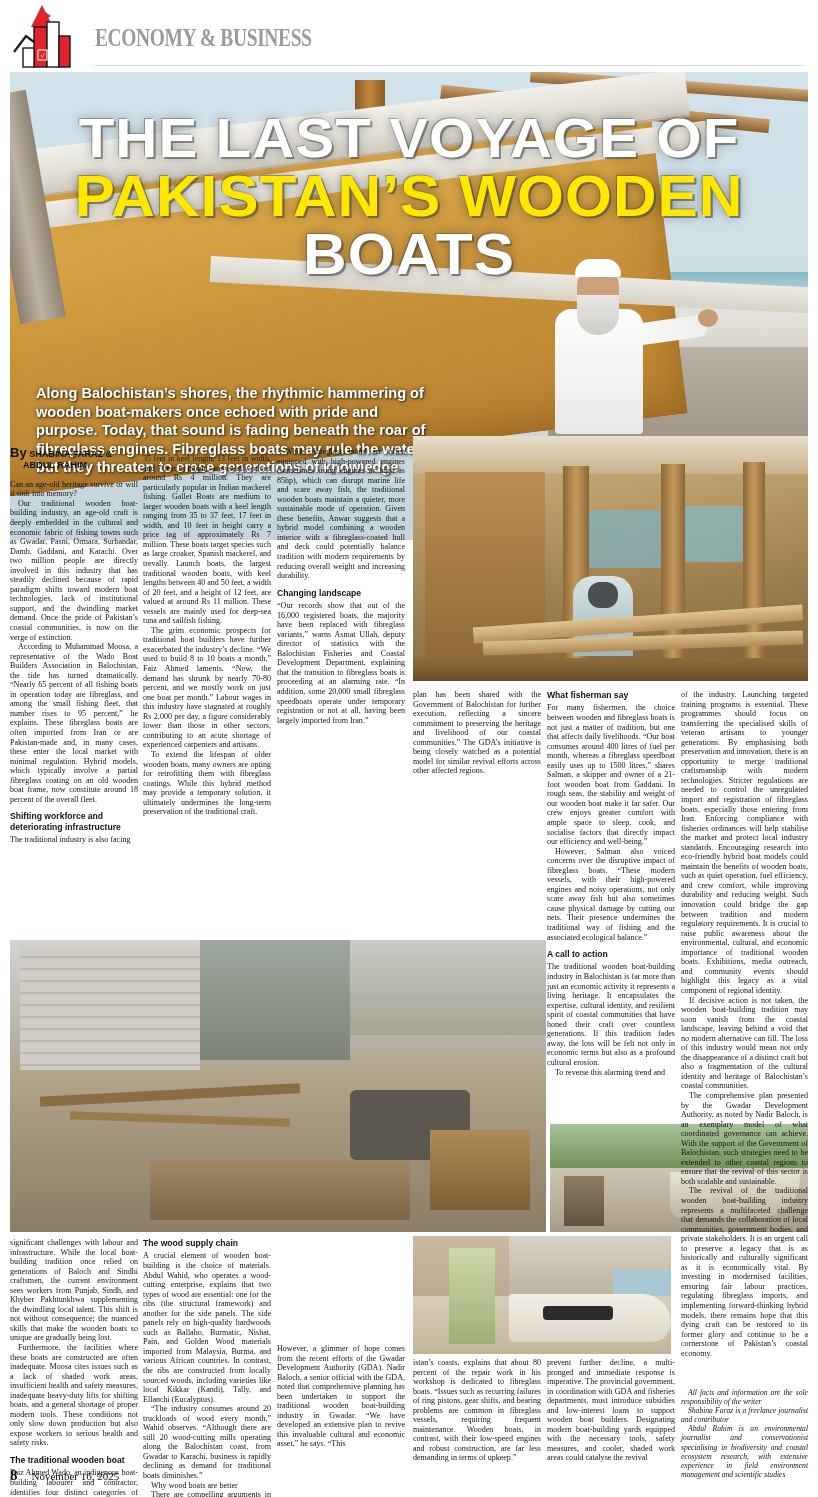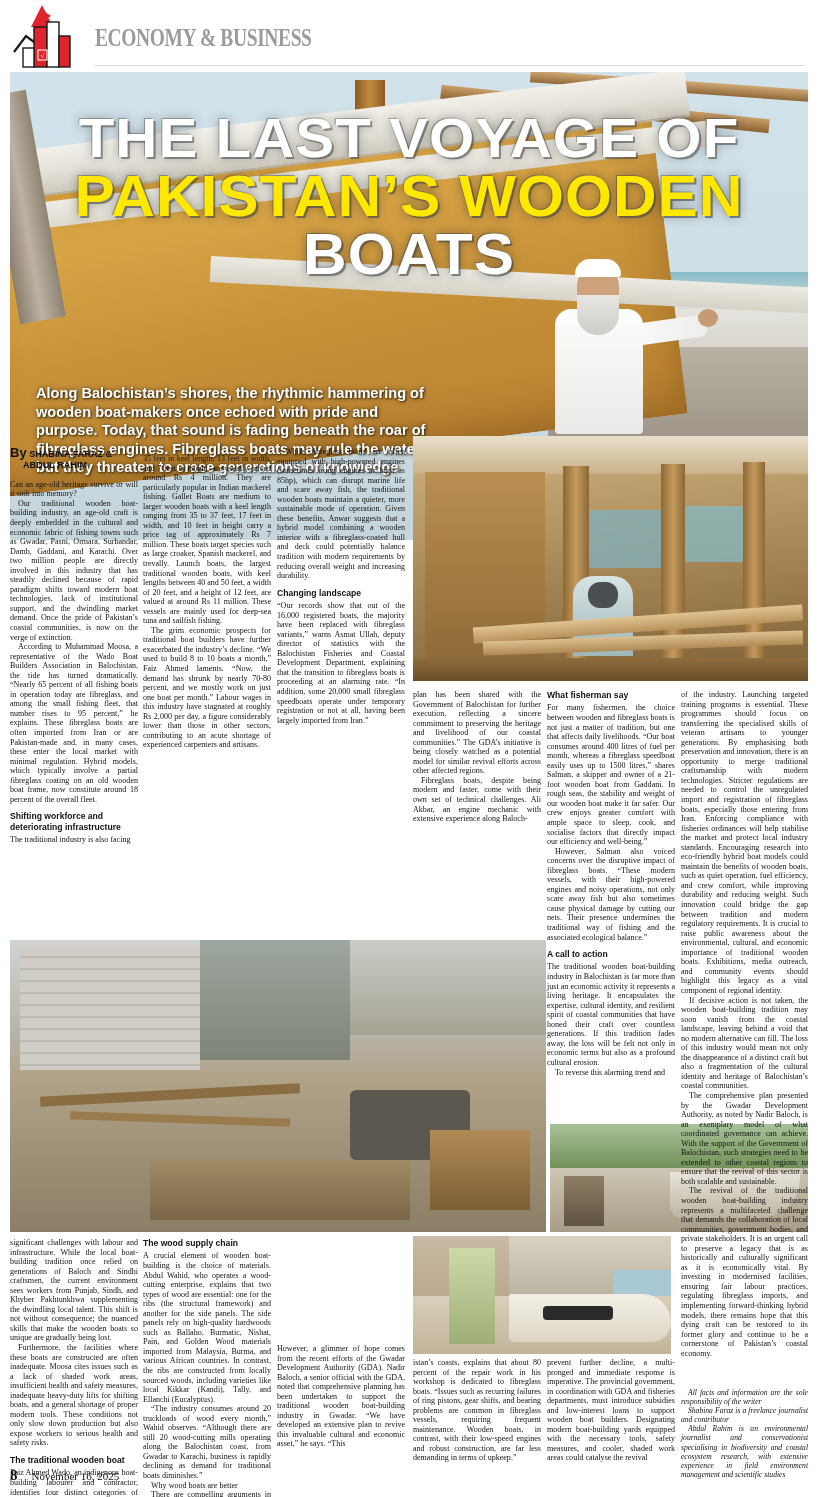--- a/index.html
+++ b/index.html
@@ -344,31 +344,31 @@
   <p class="noind">Can an age-old heritage survive or will it sink into memory?</p>
   <p>Our traditional wooden boat-building industry, an age-old craft is deeply embedded in the cultural and economic fabric of fishing towns such as Gwadar, Pasni, Ormara, Surbandar, Damb, Gaddani, and Karachi. Over two million people are directly involved in this industry that has steadily declined because of rapid paradigm shifts toward modern boat technologies, lack of institutional support, and the dwindling market demand. Once the pride of Pakistan’s coastal communities, is now on the verge of extinction.</p>
   <p>According to Muhammad Moosa, a representative of the Wado Boat Builders Association in Balochistan, the tide has turned dramatically. “Nearly 65 percent of all fishing boats in operation today are fibreglass, and among the small fishing fleet, that number rises to 95 percent,” he explains. These fibreglass boats are often imported from Iran or are Pakistan-made and, in many cases, these enter the local market with minimal regulation. Hybrid models, which typically involve a partial fibreglass coating on an old wooden boat frame, now constitute around 18 percent of the overall fleet.</p>
   <h3>Shifting workforce and deteriorating infrastructure</h3>
   <p class="noind">The traditional industry is also facing</p>
 </div>
 
 <div class="col" style="left:143px; top:454px; width:128px;">
   <p class="noind">35 feet in keel length, 13 feet in width, and 7 feet in height, are usually priced around Rs 4 million. They are particularly popular in Indian mackerel fishing. Gallet Boats are medium to larger wooden boats with a keel length ranging from 35 to 37 feet, 17 feet in width, and 10 feet in height carry a price tag of approximately Rs 7 million. These boats target species such as large croaker, Spanish mackerel, and trevally. Launch boats, the largest traditional wooden boats, with keel lengths between 40 and 50 feet, a width of 20 feet, and a height of 12 feet, are valued at around Rs 11 million. These vessels are mainly used for deep-sea tuna and sailfish fishing.</p>
   <p>The grim economic prospects for traditional boat builders have further exacerbated the industry’s decline. “We used to build 8 to 10 boats a month,” Faiz Ahmed laments. “Now, the demand has shrunk by nearly 70-80 percent, and we mostly work on just one boat per month.” Labour wages in this industry have stagnated at roughly Rs 2,000 per day, a figure considerably lower than those in other sectors, contributing to an acute shortage of experienced carpenters and artisans.</p>
+  <p>To extend the lifespan of older wooden boats, many owners are opting for retrofitting them with fibreglass coatings. While this hybrid method may provide a temporary solution, it ultimately undermines the long-term preservation of the traditional craft.</p>
 </div>
 
 <div class="col" style="left:277px; top:447px; width:128px;">
   <p>While fibreglass boats are often equipped with high-powered engines (sometimes using engines as high as 85hp), which can disrupt marine life and scare away fish, the traditional wooden boats maintain a quieter, more sustainable mode of operation. Given these benefits, Anwar suggests that a hybrid model combining a wooden interior with a fibreglass-coated hull and deck could potentially balance tradition with modern requirements by reducing overall weight and increasing durability.</p>
   <h3>Changing landscape</h3>
   <p class="noind">“Our records show that out of the 16,000 registered boats, the majority have been replaced with fibreglass variants,” warns Asmat Ullah, deputy director of statistics with the Balochistan Fisheries and Coastal Development Department, explaining that the transition to fibreglass boats is proceeding at an alarming rate. “In addition, some 20,000 small fibreglass speedboats operate under temporary registration or not at all, having been largely imported from Iran.”</p>
 </div>
 
 <div class="col" style="left:413px; top:690px; width:128px;">
   <p class="noind">plan has been shared with the Government of Balochistan for further execution, reflecting a sincere commitment to preserving the heritage and livelihood of our coastal communities.” The GDA’s initiative is being closely watched as a potential model for similar revival efforts across other affected regions.</p>
-  <p>Fibreglass boats, despite being modern and faster, come with their own set of technical challenges. Ali Akbar, an engine mechanic with extensive experience along Baloch-</p>
 </div>
 
 <div class="col" style="left:547px; top:690px; width:128px;">
   <h3 style="margin-top:0;">What fisherman say</h3>
   <p class="noind">For many fishermen, the choice between wooden and fibreglass boats is not just a matter of tradition, but one that affects daily livelihoods. “Our boat consumes around 400 litres of fuel per month, whereas a fibreglass speedboat easily uses up to 1500 litres,” shares Salman, a skipper and owner of a 21-foot wooden boat from Gaddani. In rough seas, the stability and weight of our wooden boat make it far safer. Our crew enjoys greater comfort with ample space to sleep, cook, and socialise factors that directly impact our efficiency and well-being.”</p>
   <p>However, Salman also voiced concerns over the disruptive impact of fibreglass boats. “These modern vessels, with their high-powered engines and noisy operations, not only scare away fish but also sometimes cause physical damage by cutting our nets. Their presence undermines the traditional way of fishing and the associated ecological balance.”</p>
   <h3>A call to action</h3>
   <p class="noind">The traditional wooden boat-building industry in Balochistan is far more than just an economic activity it represents a living heritage. It encapsulates the expertise, cultural identity, and resilient spirit of coastal communities that have honed their craft over countless generations. If this tradition fades away, the loss will be felt not only in economic terms but also as a profound cultural erosion.</p>
   <p>To reverse this alarming trend and</p>
 </div>

